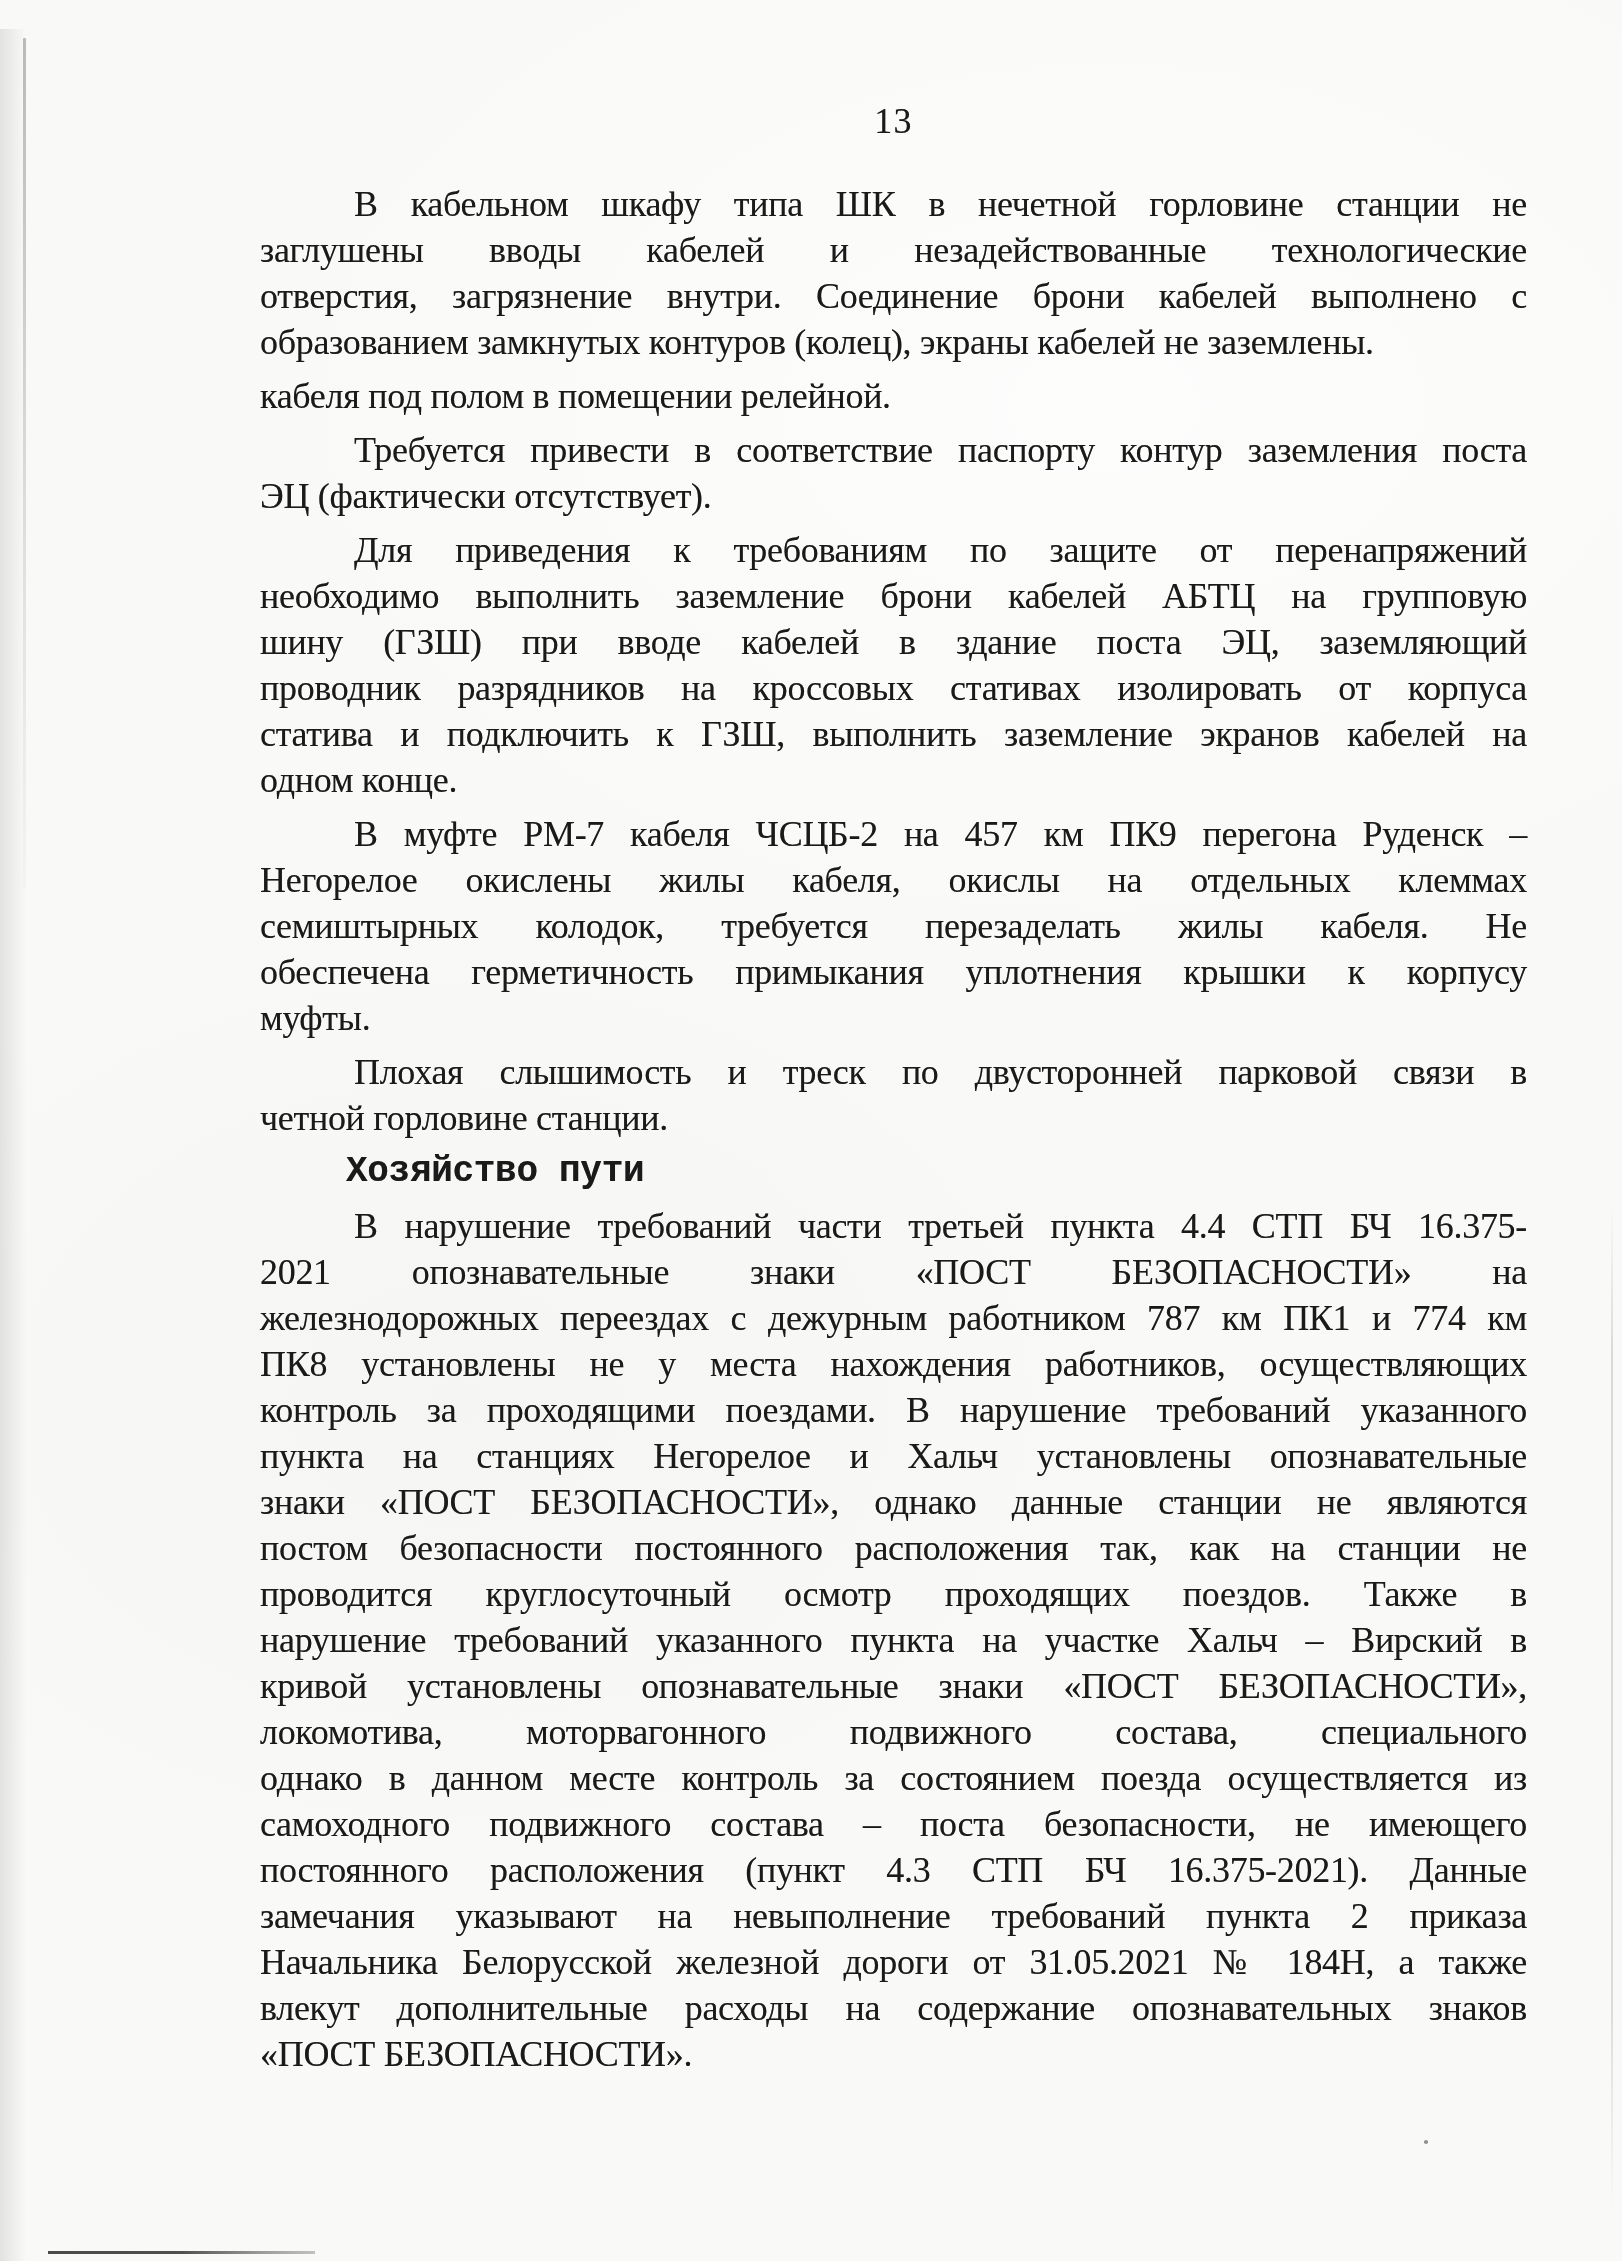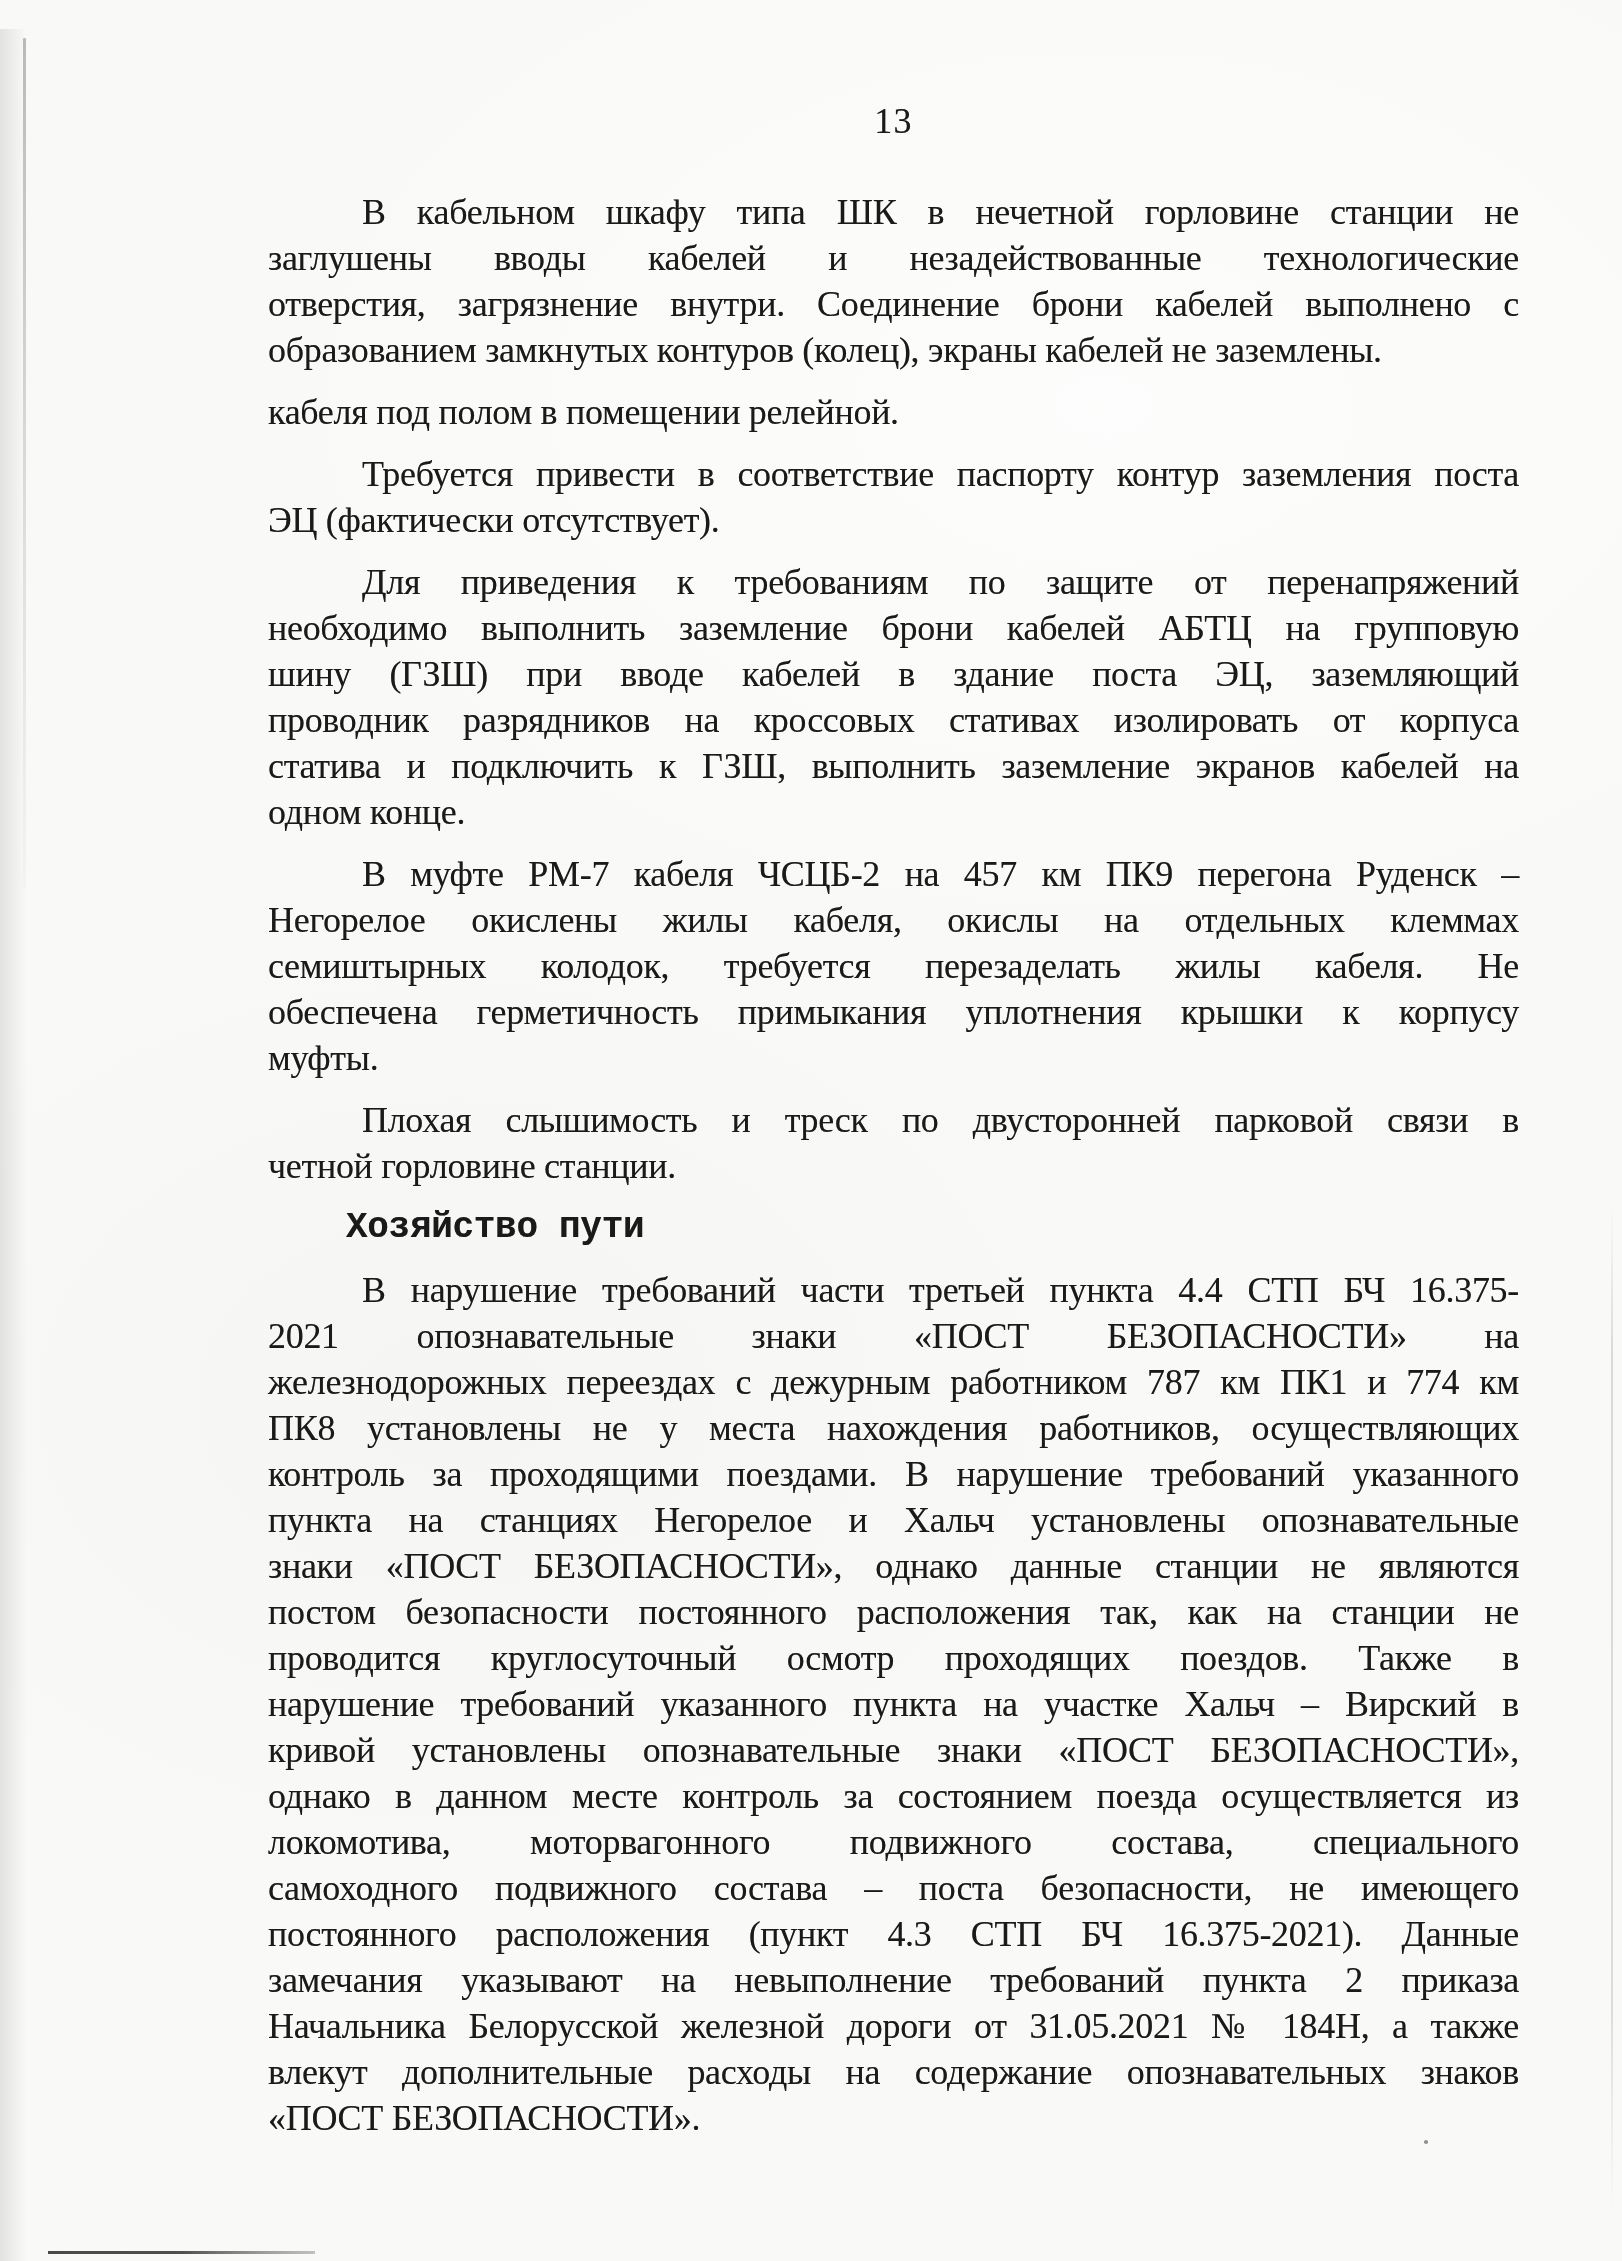--- a/index.html
+++ b/index.html
@@ -38,21 +38,21 @@
   .content {
     position: absolute;
     top: 173px;
     left: 252px;
     width: 1283px;
     font-size: 36px;
     line-height: 46px;
     letter-spacing: -0.3px;
     text-shadow: 0 0 0.6px rgba(25,25,25,0.45);
   }
-  .paragraph { margin: 16px; }
+  .paragraph { margin: 8px; }
   .line {
     text-align: justify;
     text-align-last: justify;
     min-height: 46px;
   }
   .line.first { padding-left: 94px; }
   .line.last {
     text-align: right;
     text-align-last: left;
   }
@@ -131,22 +131,22 @@
         <div class="line">2021 опознавательные знаки «ПОСТ БЕЗОПАСНОСТИ» на</div>
         <div class="line">железнодорожных переездах с дежурным работником 787 км ПК1 и 774 км</div>
         <div class="line">ПК8 установлены не у места нахождения работников, осуществляющих</div>
         <div class="line">контроль за проходящими поездами. В нарушение требований указанного</div>
         <div class="line">пункта на станциях Негорелое и Хальч установлены опознавательные</div>
         <div class="line">знаки «ПОСТ БЕЗОПАСНОСТИ», однако данные станции не являются</div>
         <div class="line">постом безопасности постоянного расположения так, как на станции не</div>
         <div class="line">проводится круглосуточный осмотр проходящих поездов. Также в</div>
         <div class="line">нарушение требований указанного пункта на участке Хальч – Вирский в</div>
         <div class="line">кривой установлены опознавательные знаки «ПОСТ БЕЗОПАСНОСТИ»,</div>
+        <div class="line">локомотива, моторвагонного подвижного состава, специального</div>
         <div class="line">однако в данном месте контроль за состоянием поезда осуществляется из</div>
-        <div class="line">локомотива, моторвагонного подвижного состава, специального</div>
         <div class="line">самоходного подвижного состава – поста безопасности, не имеющего</div>
         <div class="line">постоянного расположения (пункт 4.3 СТП БЧ 16.375-2021). Данные</div>
         <div class="line">замечания указывают на невыполнение требований пункта 2 приказа</div>
         <div class="line">Начальника Белорусской железной дороги от 31.05.2021 № 184Н, а также</div>
         <div class="line">влекут дополнительные расходы на содержание опознавательных знаков</div>
         <div class="line last">«ПОСТ БЕЗОПАСНОСТИ».</div>
       </div>
     </div>
 
   <div class="artifact left-edge-shadow"></div>

